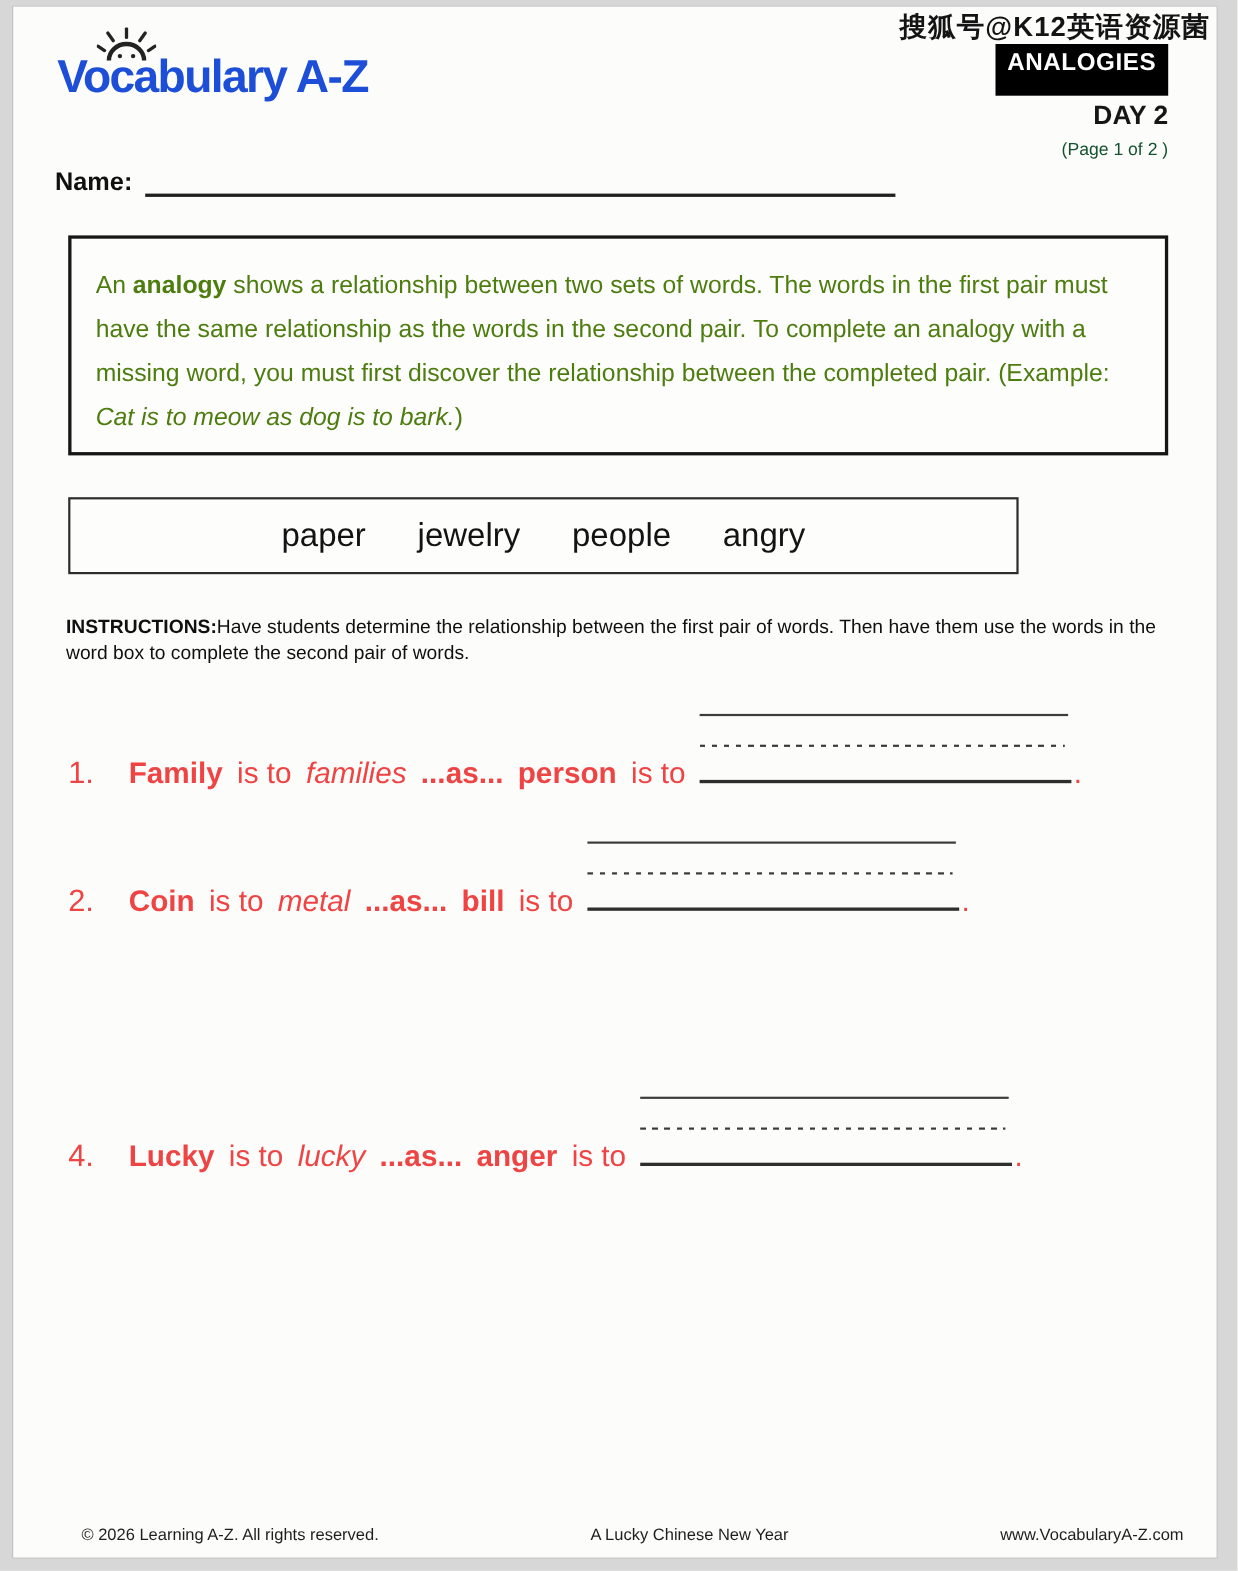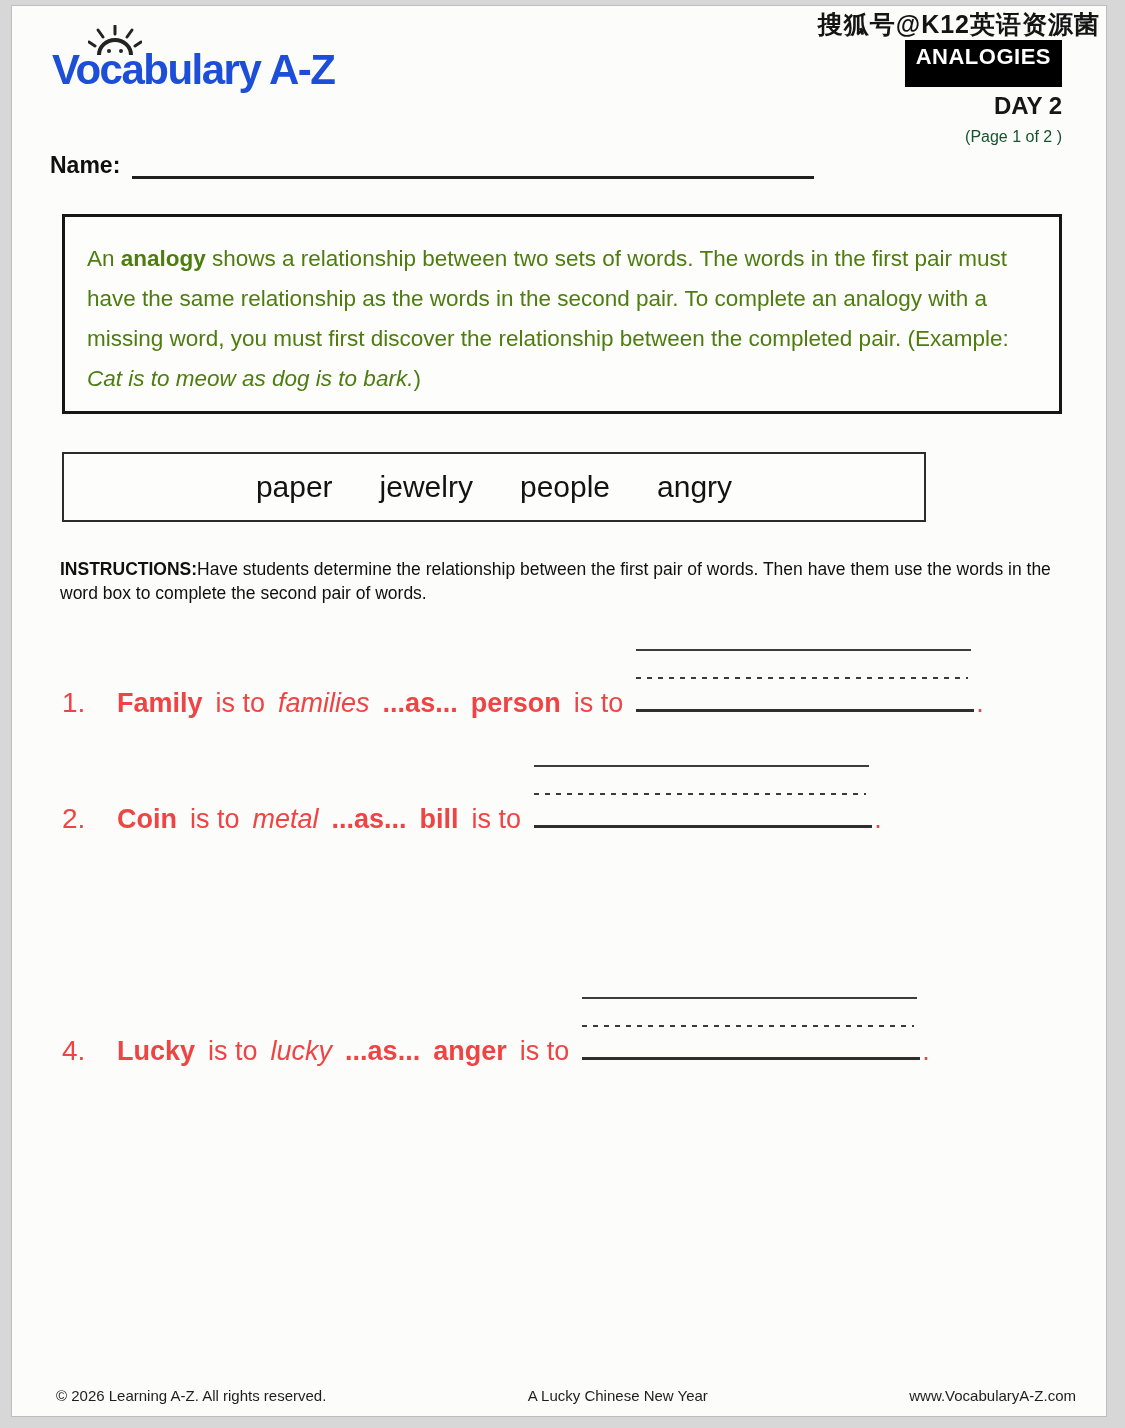--- a/index.html
+++ b/index.html
@@ -102,21 +102,21 @@
     content:""; position:absolute; left:0; right:6px; top:28px; height:2px;
     background:repeating-linear-gradient(90deg,#3a3a3a 0 5px,transparent 5px 11px);
   }
   .row-1 { top:643px; }
   .row-2 { top:759px; }
   .row-3 { top:875px; }
   .row-4 { top:991px; }
 
   
   .footer {
-    position:absolute; left:44px; right:30px; bottom:12px;
+    position:absolute; left:62px; right:30px; bottom:12px;
     display:flex; justify-content:space-between; align-items:flex-end;
     font-size:15px; color:#1e1e1e;
   }
 </style>
 </head>
 <body>
 
 <div class="page">
 
   <div class="watermark">搜狐号@K12英语资源菌</div>

